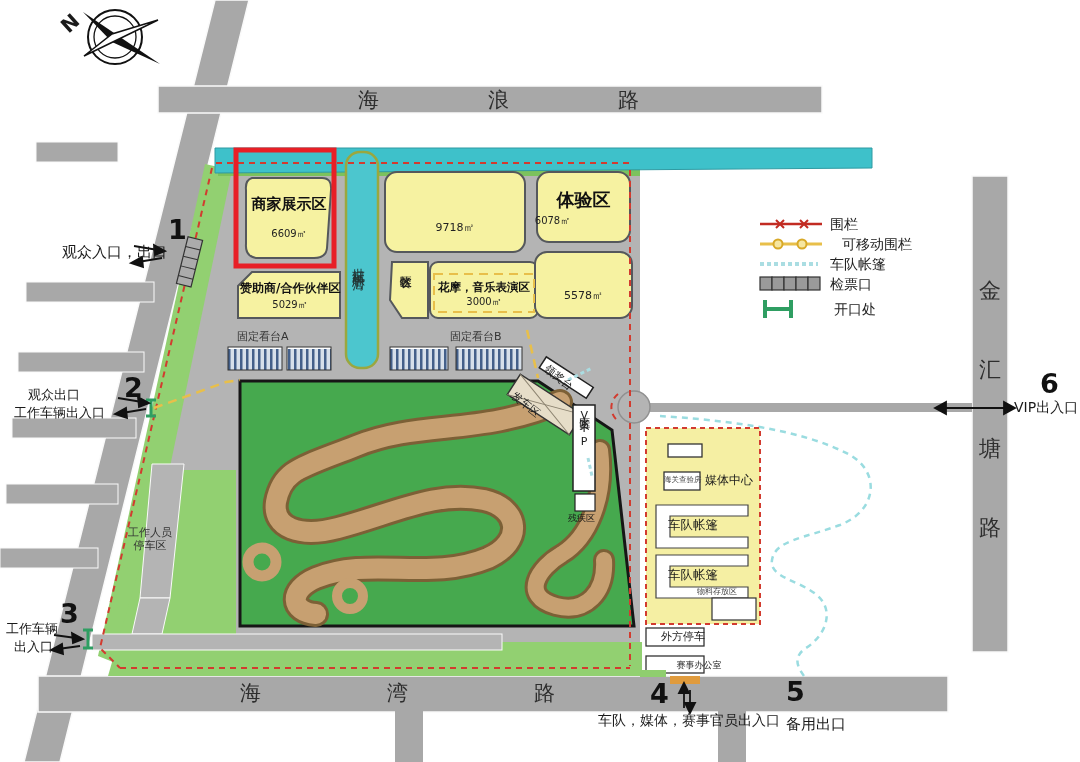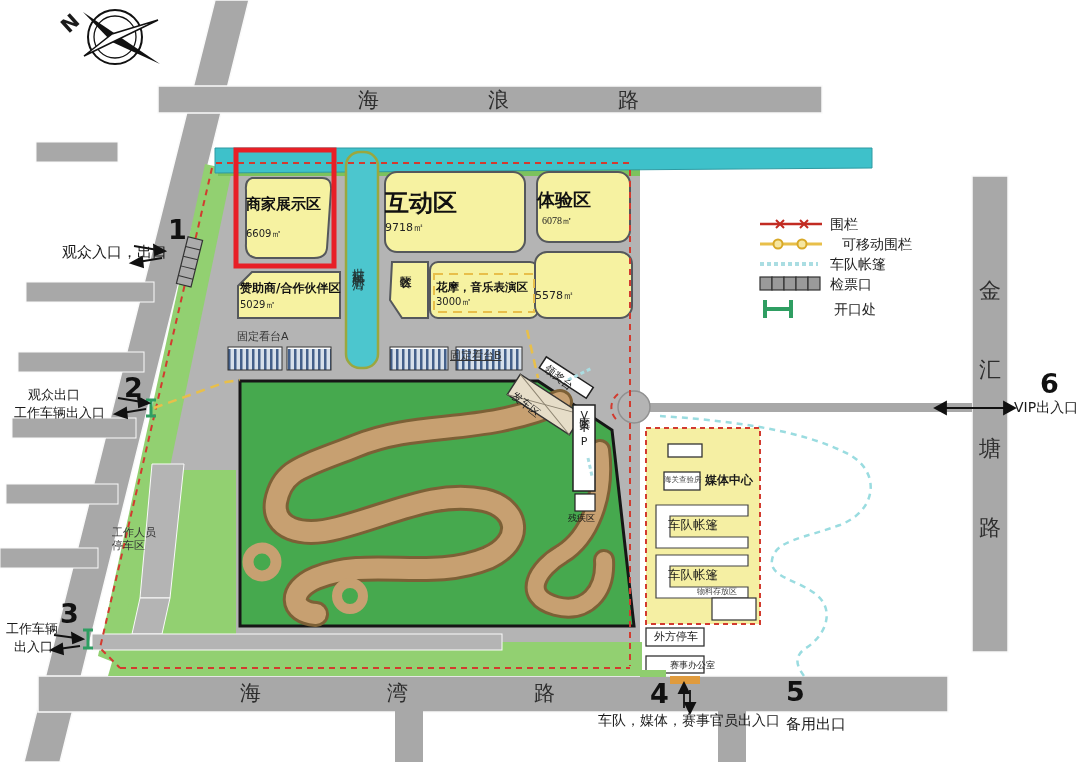--- a/index.html
+++ b/index.html
@@ -1,20 +1,20 @@
 <!DOCTYPE html>
 <html><head>
 <meta charset="utf-8">
 <style>
   html,body{margin:0;padding:0;background:#fff;}
   #canvas{position:relative;width:1080px;height:762px;background:#ffffff;overflow:hidden;
           font-family:"DejaVu Sans",sans-serif;color:#1a1a1a;}
   #bg{position:absolute;left:0;top:0;}
   .lbl{position:absolute;white-space:nowrap;line-height:1.15;}
-  .ctr{text-align:left;}
+  .ctr{text-align:center;}
   .vtext{writing-mode:vertical-rl;text-orientation:upright;}
   .roadname{color:#2e2e2e;font-size:21px;letter-spacing:1px;}
   .rowspread{display:flex;justify-content:space-between;}
   .colspread{display:flex;flex-direction:column;justify-content:space-between;align-items:center;}
   .num{font-size:27px;font-weight:600;color:#111;}
   .tiny{font-size:8px;color:#444;}
   .legend-label{font-size:14px;color:#222;}
   .zone-name{font-weight:bold;color:#111;}
   .zone-area{color:#222;}
 </style>
@@ -213,48 +213,47 @@
 <div class="lbl roadname colspread" style="left:976px;top:278px;width:29px;height:262px;font-size:22px;">
   <span>金</span>
   <span>汇</span>
   <span>塘</span>
   <span>路</span>
 </div>
 
 <div class="lbl ctr zone-name" style="left:246px;top:196px;width:86px;font-size:15px;">商家展示区</div>
 <div class="lbl ctr zone-area" style="left:246px;top:228px;width:86px;font-size:10px;">6609㎡</div>
 
-<div class="lbl ctr zone-name" style="left:385px;top:190px;width:140px;font-size:24px;">互动区</div>
 <div class="lbl ctr zone-area" style="left:385px;top:222px;width:140px;font-size:11px;">9718㎡</div>
 
 <div class="lbl ctr zone-name" style="left:537px;top:190px;width:93px;font-size:18px;">体验区</div>
-<div class="lbl ctr zone-area" style="left:542px;top:215px;width:93px;font-size:10px;font-family:Liberation Serif, serif;">6078㎡</div>
+<div class="lbl ctr zone-area" style="left:506px;top:215px;width:93px;font-size:10px;">6078㎡</div>
 
 <div class="lbl ctr zone-name" style="left:240px;top:282px;width:100px;font-size:12px;">赞助商/合作伙伴区</div>
 <div class="lbl ctr zone-area" style="left:240px;top:299px;width:100px;font-size:10px;">5029㎡</div>
 
 <div class="lbl vtext" style="left:398px;top:267px;font-size:12px;height:50px;">餐饮区</div>
 
 <div class="lbl ctr" style="left:436px;top:281px;width:96px;font-size:11.5px;font-weight:bold;color:#111;">花摩，音乐表演区</div>
 <div class="lbl ctr zone-area" style="left:436px;top:296px;width:96px;font-size:10px;">3000㎡</div>
 
 <div class="lbl ctr zone-area" style="left:535px;top:290px;width:97px;font-size:11px;">5578㎡</div>
 
 <div class="lbl vtext" style="left:351px;top:258px;font-size:12.5px;height:110px;letter-spacing:2px;color:#233;">世纪林中心河</div>
 
 <div class="lbl" style="left:237px;top:331px;font-size:11px;color:#333;">固定看台A</div>
-<div class="lbl" style="left:450px;top:350px;font-size:11px;color:#333;text-decoration:underline;">固定看台B</div>
+<div class="lbl" style="left:450px;top:331px;font-size:11px;color:#333;">固定看台B</div>
 
 <div class="lbl" style="left:549px;top:363px;font-size:11px;transform:rotate(38deg);transform-origin:left top;">领奖台</div>
 <div class="lbl" style="left:516px;top:390px;font-size:11px;transform:rotate(38deg);transform-origin:left top;color:#222;">发车区</div>
 <div class="lbl vtext" style="left:577px;top:409px;font-size:11px;height:80px;">贵宾区VIP</div>
 <div class="lbl" style="left:568px;top:513px;font-size:9px;">残疾区</div>
 
 <div class="lbl tiny" style="left:664px;top:459px;font-size:7.5px;margin-top:17px;">海关查验房</div>
-<div class="lbl" style="left:705px;top:474px;font-size:12px;font-weight:bold;">媒体中心</div>
+<div class="lbl" style="left:705px;top:474px;font-size:12px;">媒体中心</div>
 <div class="lbl" style="left:668px;top:518px;font-size:12.5px;">车队帐篷</div>
 <div class="lbl" style="left:668px;top:568px;font-size:12.5px;">车队帐篷</div>
 <div class="lbl tiny" style="left:697px;top:587px;">物料存放区</div>
 <div class="lbl ctr" style="left:646px;top:631px;width:58px;font-size:11px;padding-left:8px;">外方停车</div>
 <div class="lbl ctr" style="left:646px;top:660px;width:58px;font-size:9px;margin-left:24px;">赛事办公室</div>
 
 <div class="lbl ctr" style="left:112px;top:527px;width:76px;font-size:11px;color:#333;">
   <div>工作人员</div>
   <div>停车区</div>
 </div>

